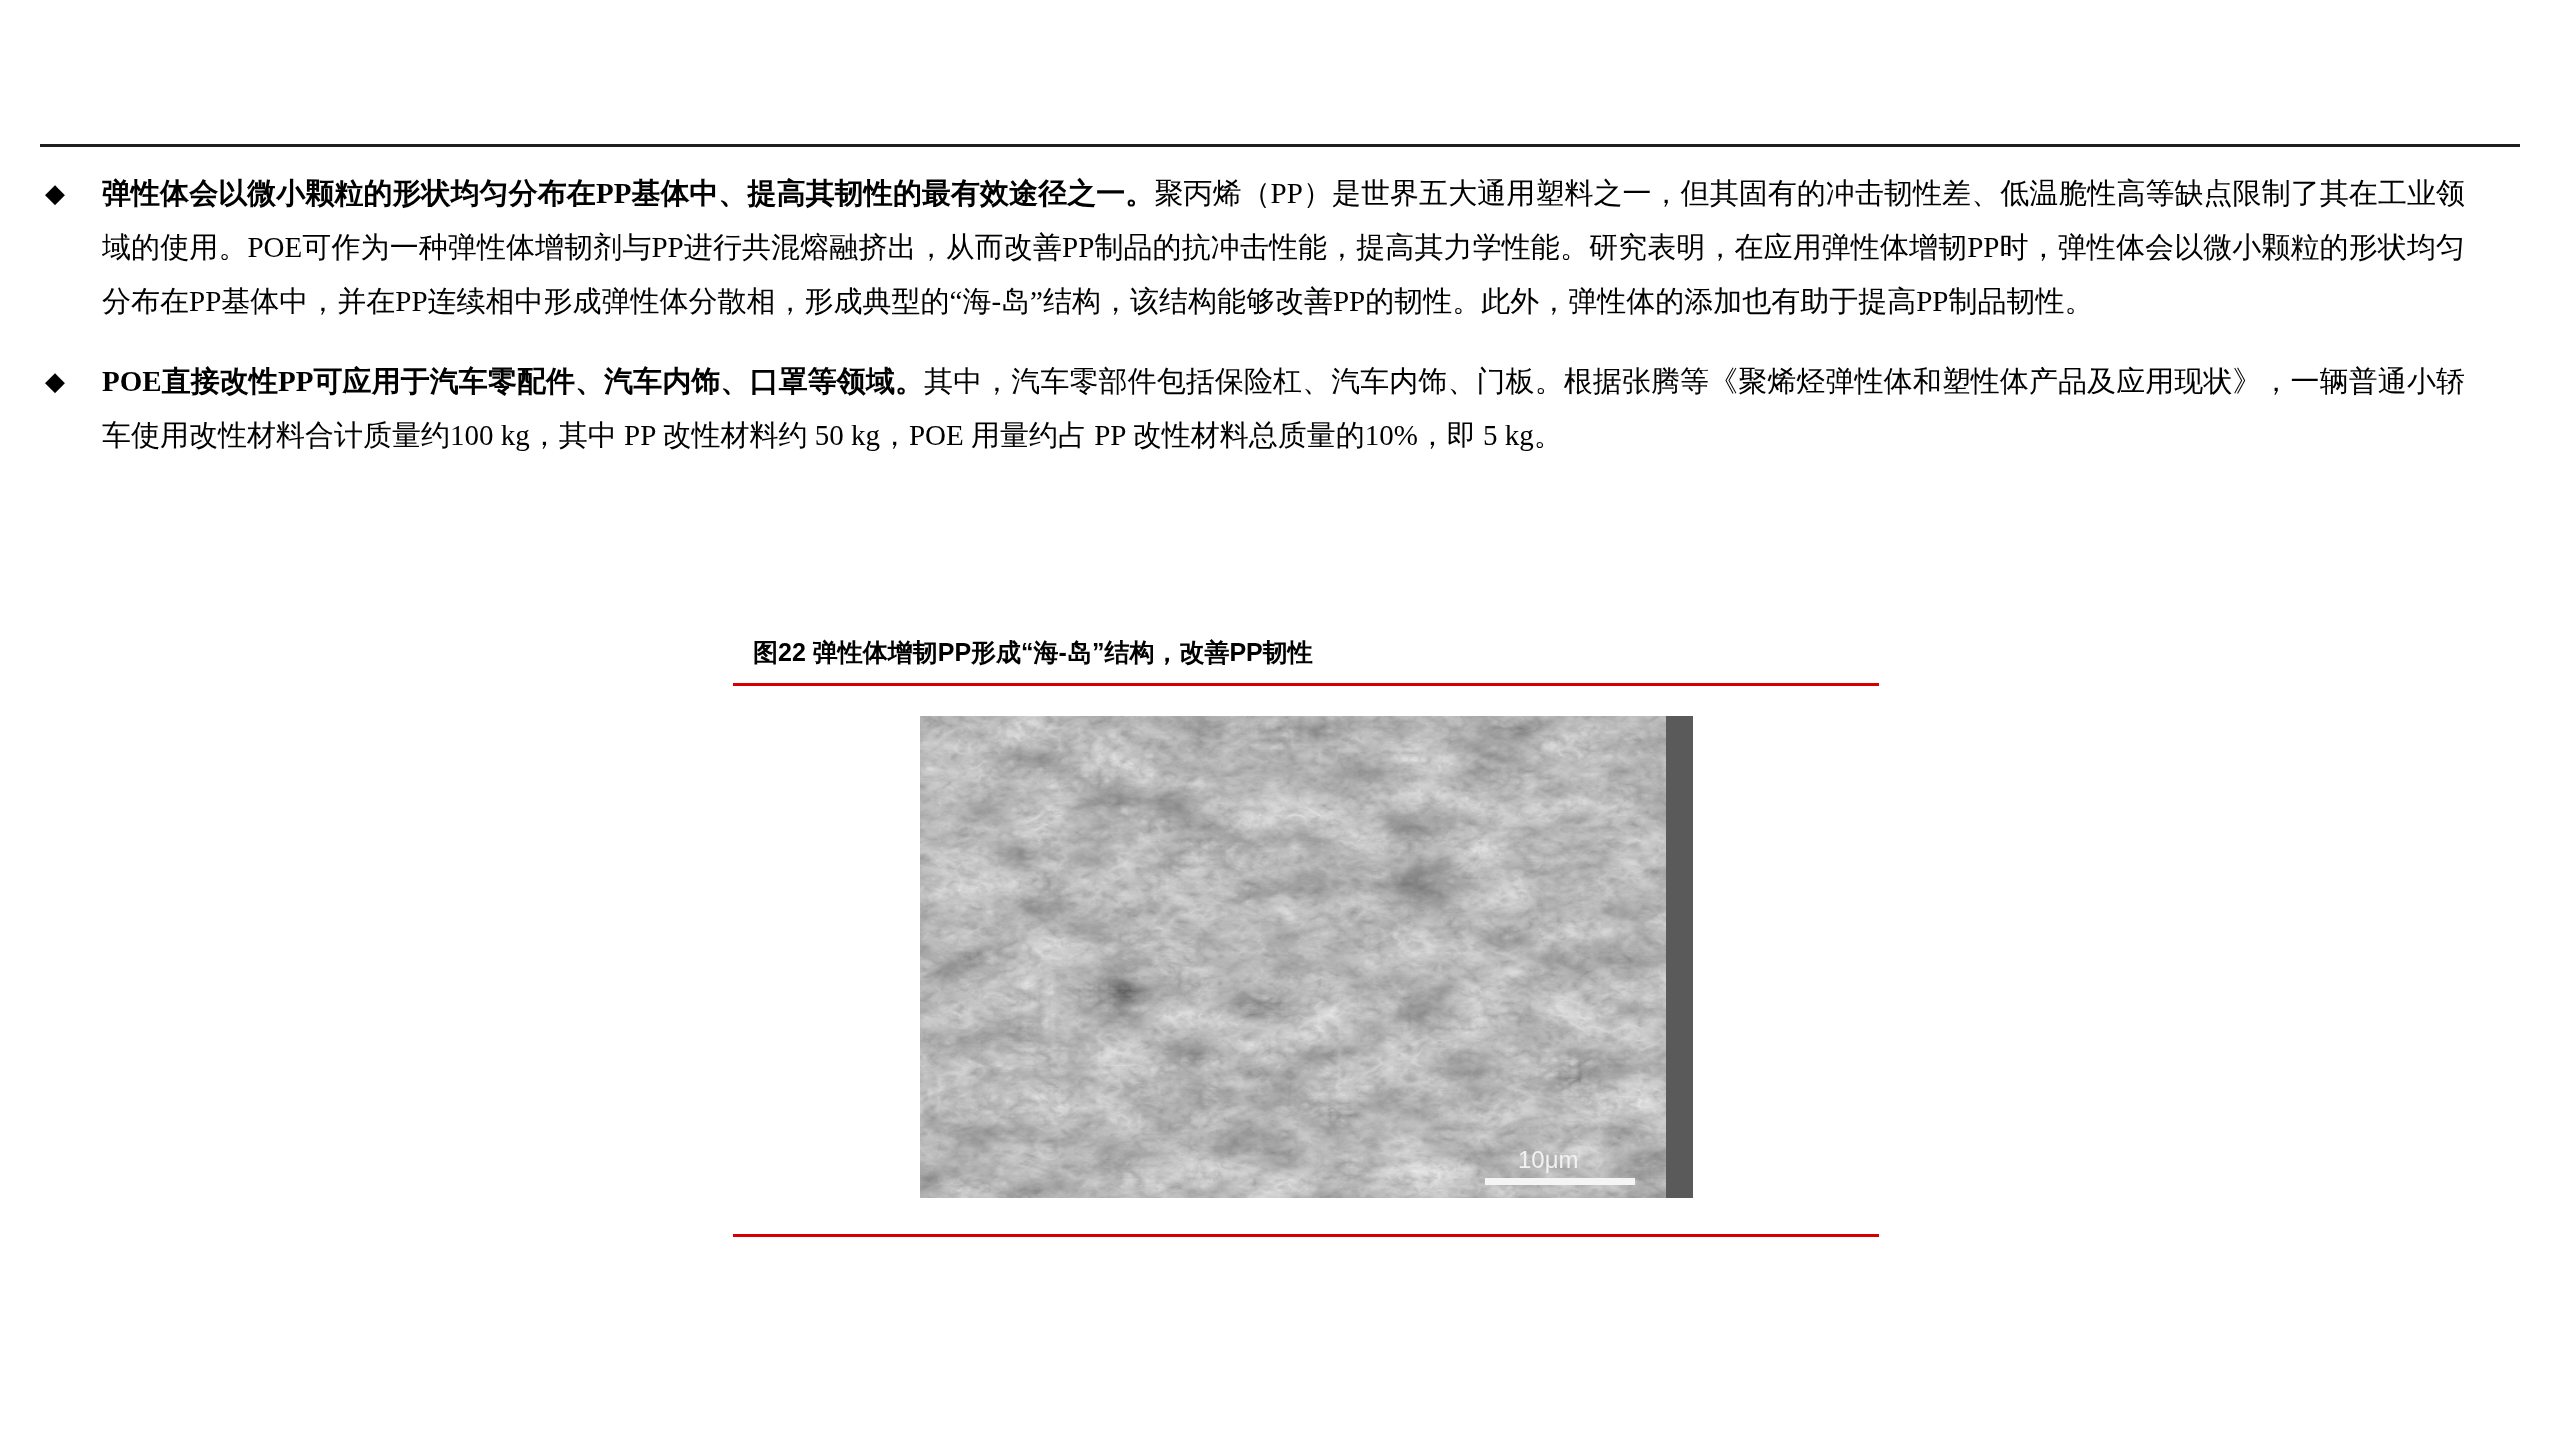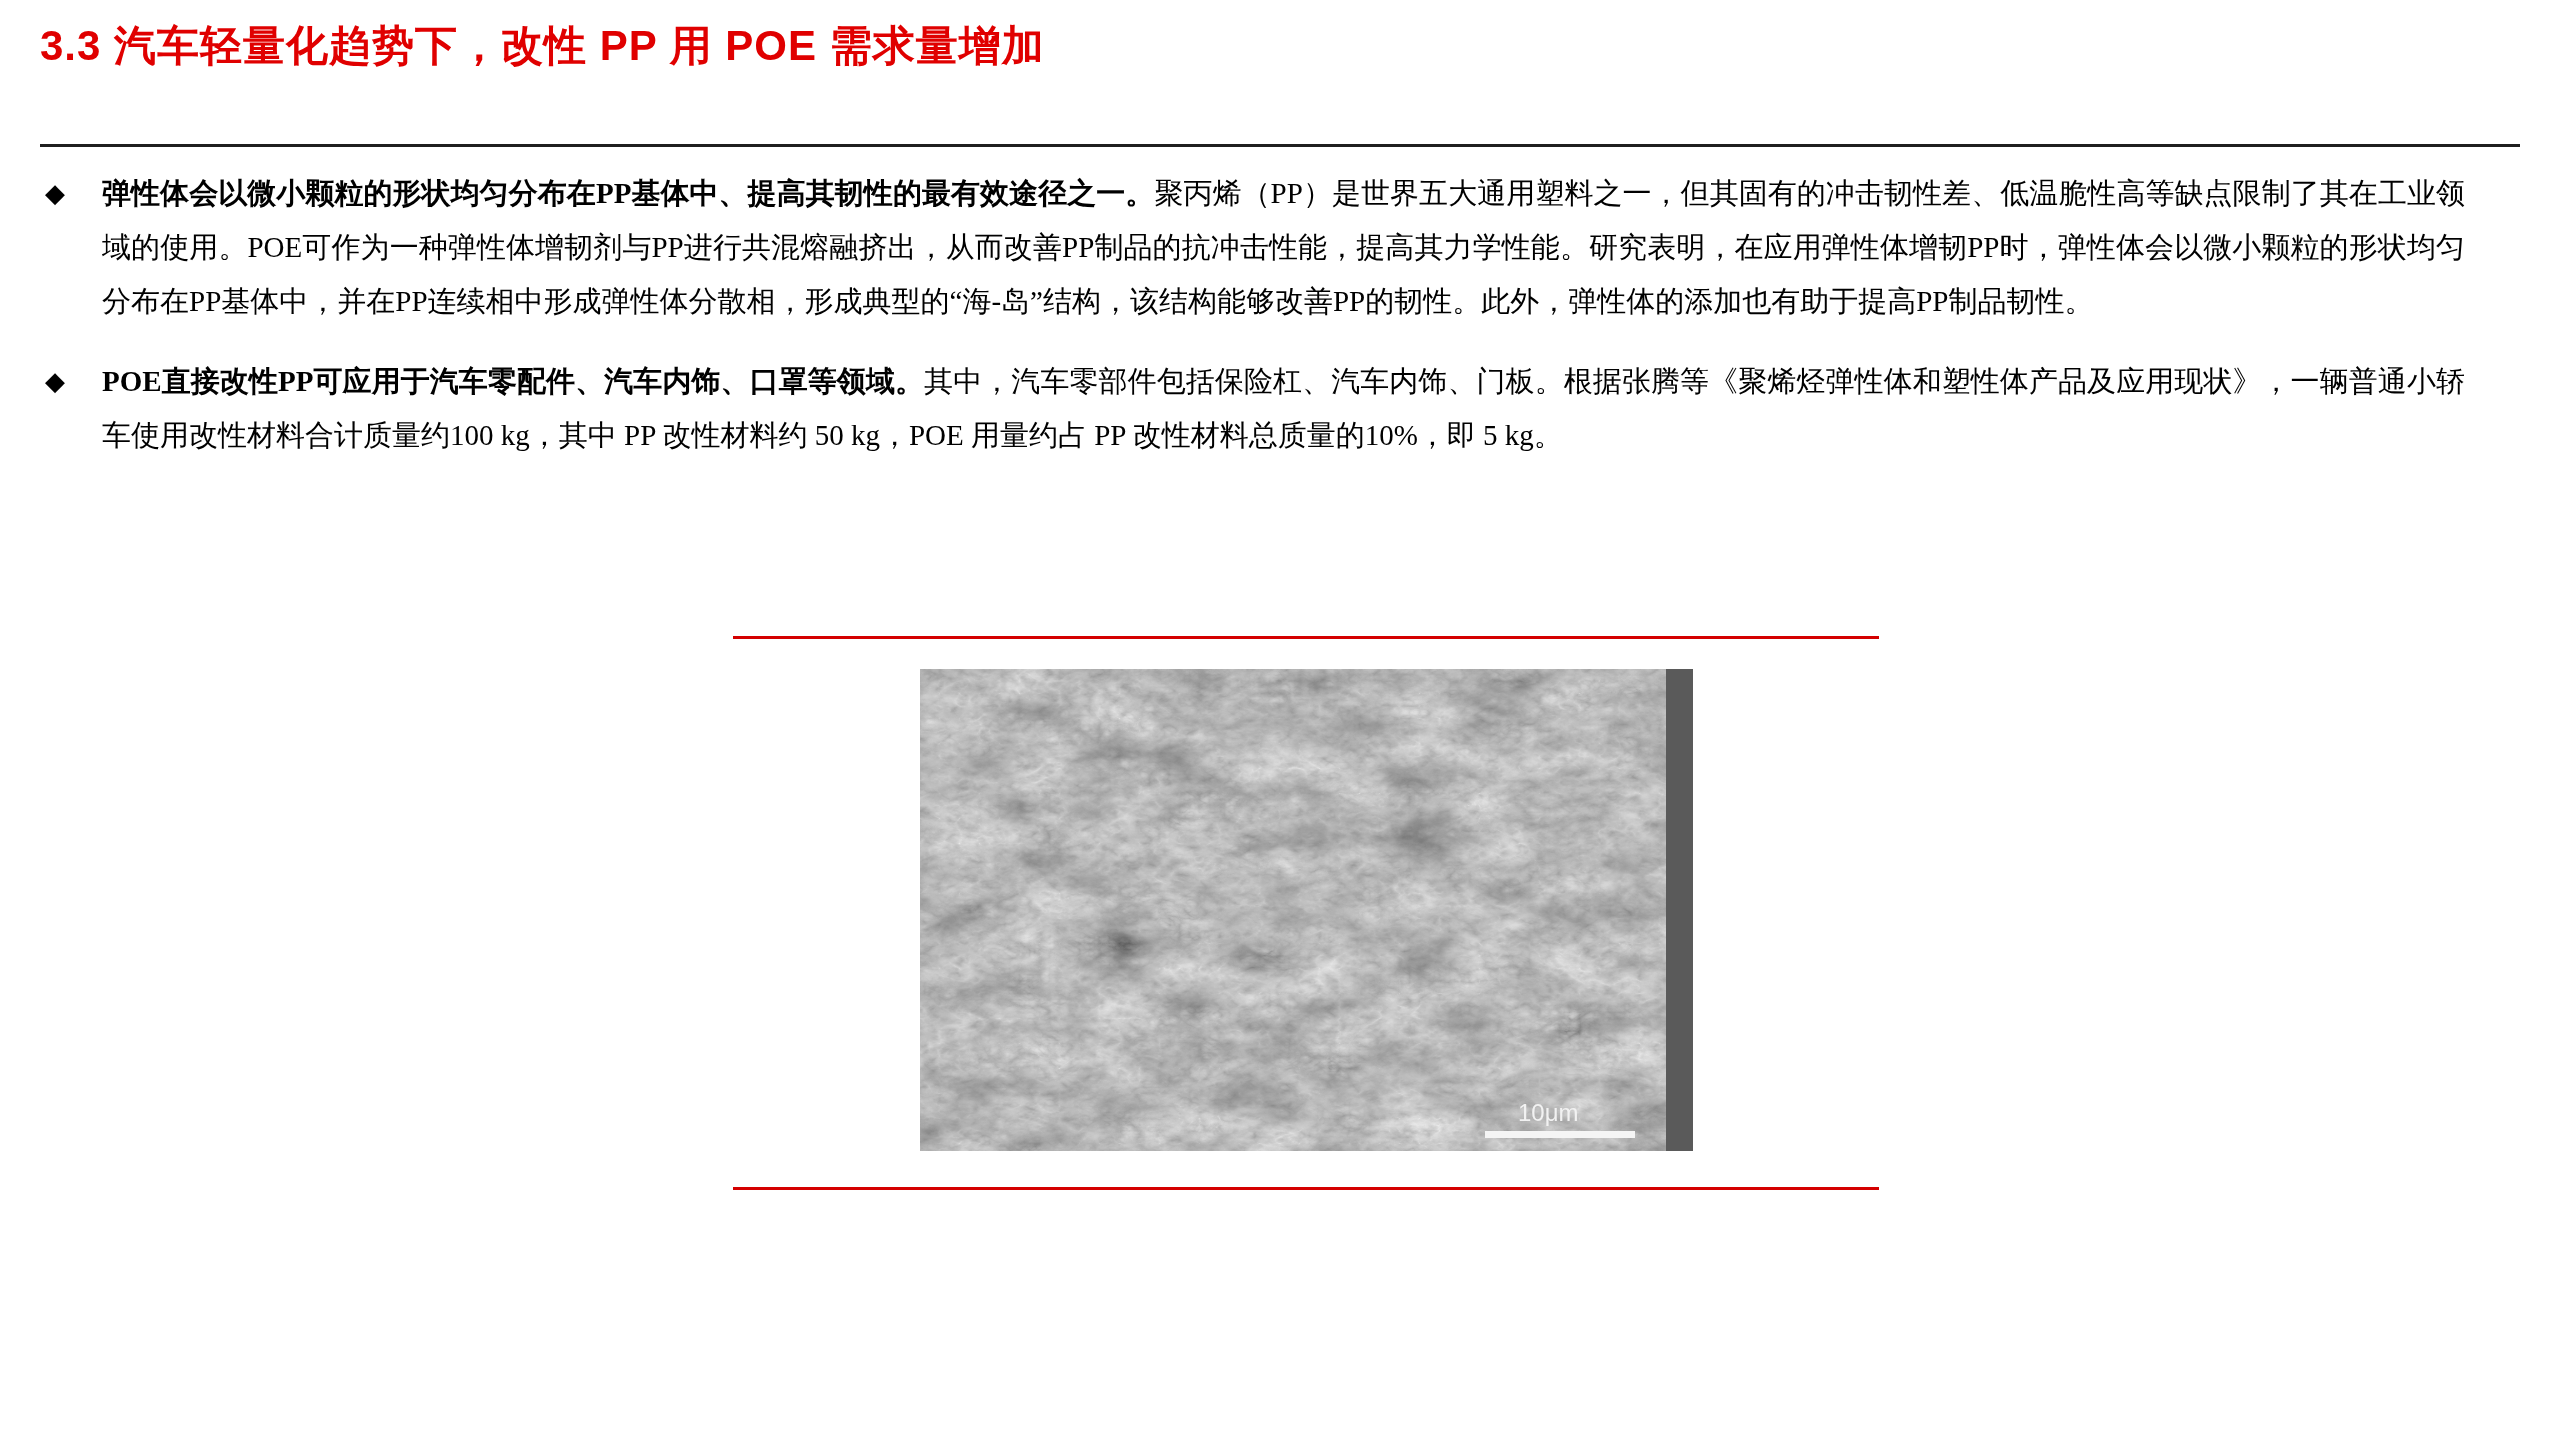--- a/index.html
+++ b/index.html
@@ -87,35 +87,35 @@
     font-style: italic;
     font-weight: 600;
     color: #000;
   }
 </style>
 </head>
 <body>
 
 <div class="page">
 
-  <h1 class="title">3.3 汽车轻量化趋势下，改性 PP 用 POE 需求量增加</h1>
   <div class="title-rule"></div>
 
   <div class="content">
     <div class="bullet">
       <span class="marker">◆</span>
       <span class="lead">弹性体会以微小颗粒的形状均匀分布在PP基体中、提高其韧性的最有效途径之一。</span><span>聚丙烯（PP）是世界五大通用塑料之一，但其固有的冲击韧性差、低温脆性高等缺点限制了其在工业领域的使用。POE可作为一种弹性体增韧剂与PP进行共混熔融挤出，从而改善PP制品的抗冲击性能，提高其力学性能。研究表明，在应用弹性体增韧PP时，弹性体会以微小颗粒的形状均匀分布在PP基体中，并在PP连续相中形成弹性体分散相，形成典型的“海-岛”结构，该结构能够改善PP的韧性。此外，弹性体的添加也有助于提高PP制品韧性。</span>
     </div>
     <div class="bullet">
       <span class="marker">◆</span>
       <span class="lead">POE直接改性PP可应用于汽车零配件、汽车内饰、口罩等领域。</span><span>其中，汽车零部件包括保险杠、汽车内饰、门板。根据张腾等《聚烯烃弹性体和塑性体产品及应用现状》，一辆普通小轿车使用改性材料合计质量约100 kg，其中 PP 改性材料约 50 kg，POE 用量约占 PP 改性材料总质量的10%，即 5 kg。</span>
     </div>
   </div>
 
   <div class="figure">
+    <div class="fig-caption">图22  弹性体增韧PP形成“海-岛”结构，改善PP韧性</div>
     <div class="fig-rule"></div>
 
     <div class="fig-image-wrap">
       <svg width="746" height="482" viewBox="0 0 746 482" xmlns="http://www.w3.org/2000/svg">
         <defs>
           <filter id="semNoise" x="0%" y="0%" width="100%" height="100%">
             <feTurbulence type="fractalNoise" baseFrequency="0.013 0.027" numOctaves="5" seed="8" result="t1"></feTurbulence>
             <feColorMatrix in="t1" type="saturate" values="0" result="g1"></feColorMatrix>
             <feComponentTransfer in="g1" result="c1">
               <feFuncR type="linear" slope="0.85" intercept="0.04"></feFuncR>

